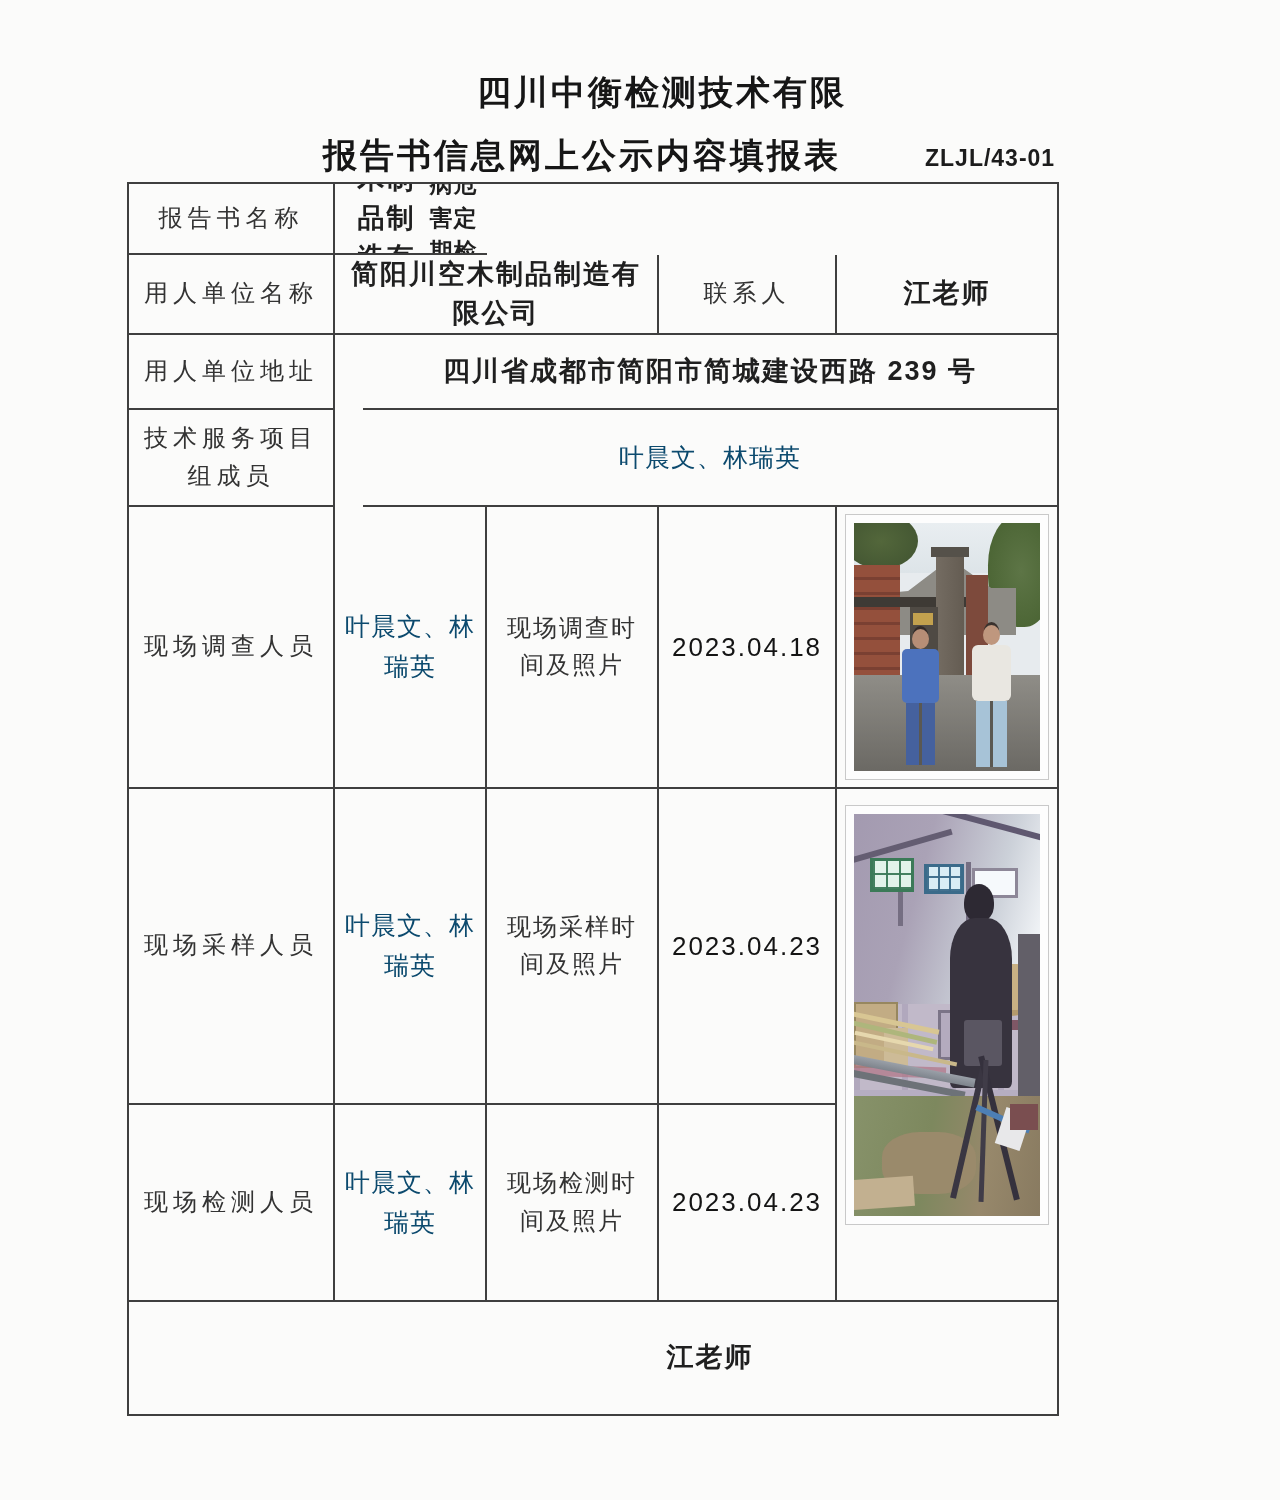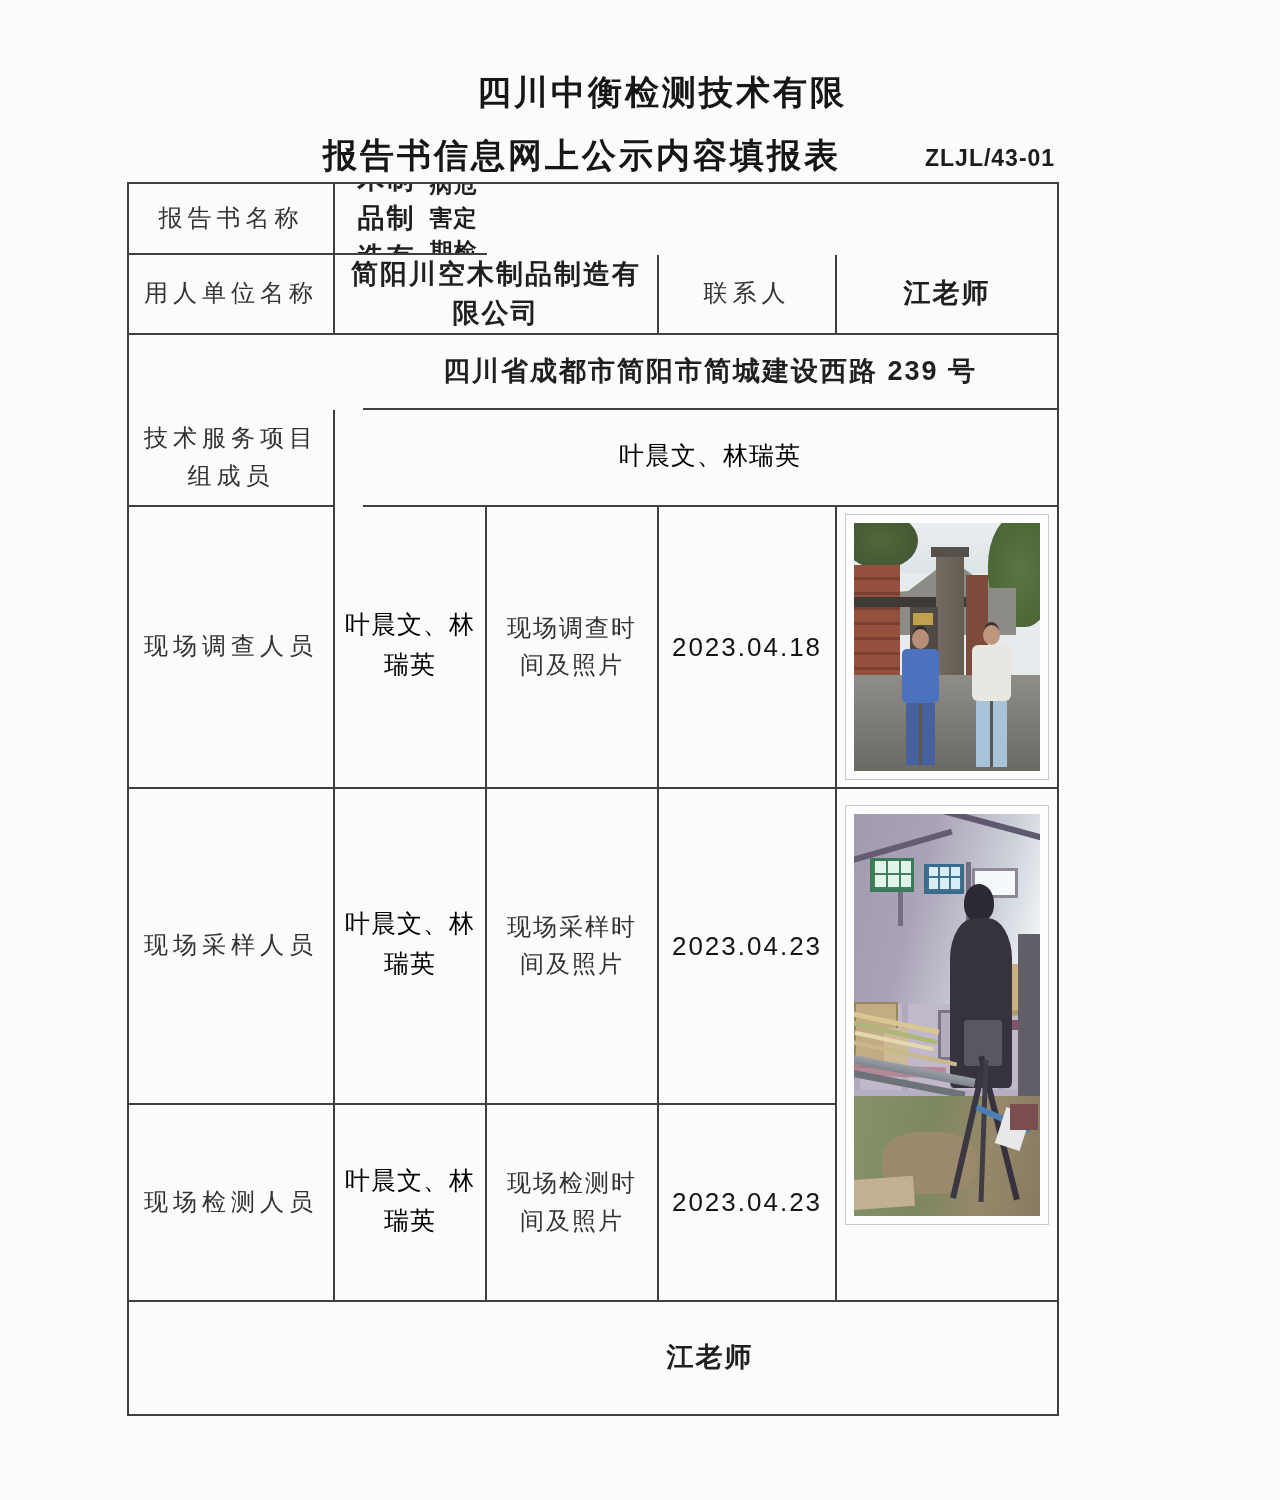--- a/index.html
+++ b/index.html
@@ -57,22 +57,22 @@
     font-family:"Liberation Serif", serif;
     font-size:24px; font-weight:400; color:#333;
     letter-spacing:5px; line-height:1.55;
   }
   .val {
     font-size:27px; font-weight:bold; color:#1f1f1f;
     letter-spacing:2px; line-height:1.45;
   }
   .val-sub { font-size:23px; font-weight:bold; letter-spacing:1px; }
   .thinval {
-    font-family:Liberation Mono, monospace;
-    font-size:25px; font-weight:400; color:#000000;
+    font-family:Liberation Serif, serif;
+    font-size:25px; font-weight:400; color:#0c4a6e;
     letter-spacing:1px; line-height:1.6;
   }
   .datecell { font-size:26px; font-weight:400; color:#141414; letter-spacing:2px; }
 
   
   .c2s4 { grid-column:2 / span 4;margin-left:28px; }
   .c2s2 { grid-column:2 / span 2; }
   .c4   { grid-column:4; }
   .c5   { grid-column:5; }
   .photo-merge { grid-row:6 / span 2; }
@@ -183,20 +183,21 @@
     <div class="cell lc" style="grid-row:1; flex-direction:row;" class2="">
       <span class="val">简阳川空木制品制造有限公司</span>
         <span class="val val-sub">职业病危害定期检测</span>
     </div>
 
     <div class="cell lab" style="grid-row:2">用人单位名称</div>
     <div class="cell c2s2 val" style="grid-row:2">简阳川空木制品制造有限公司</div>
     <div class="cell c4 lab" style="grid-row:2">联系人</div>
     <div class="cell c5 lc val" style="grid-row:2">江老师</div>
 
+    <div class="cell lab" style="grid-row:3">用人单位地址</div>
     <div class="cell c2s4 lc val" style="grid-row:3">四川省成都市简阳市简城建设西路 239 号</div>
 
     <div class="cell lab" style="grid-row:4">技术服务项目组成员</div>
     <div class="cell c2s4 lc thinval" style="grid-row:4">叶晨文、林瑞英</div>
 
     <div class="cell lab" style="grid-row:5">现场调查人员</div>
     <div class="cell thinval" style="grid-row:5; grid-column:2;">叶晨文、林瑞英</div>
     <div class="cell lab" style="grid-row:5; grid-column:3; letter-spacing:2px;">现场调查时间及照片</div>
     <div class="cell datecell" style="grid-row:5; grid-column:4;">2023.04.18</div>
     <div class="cell c5 lc photo-cell" style="grid-row:5">

